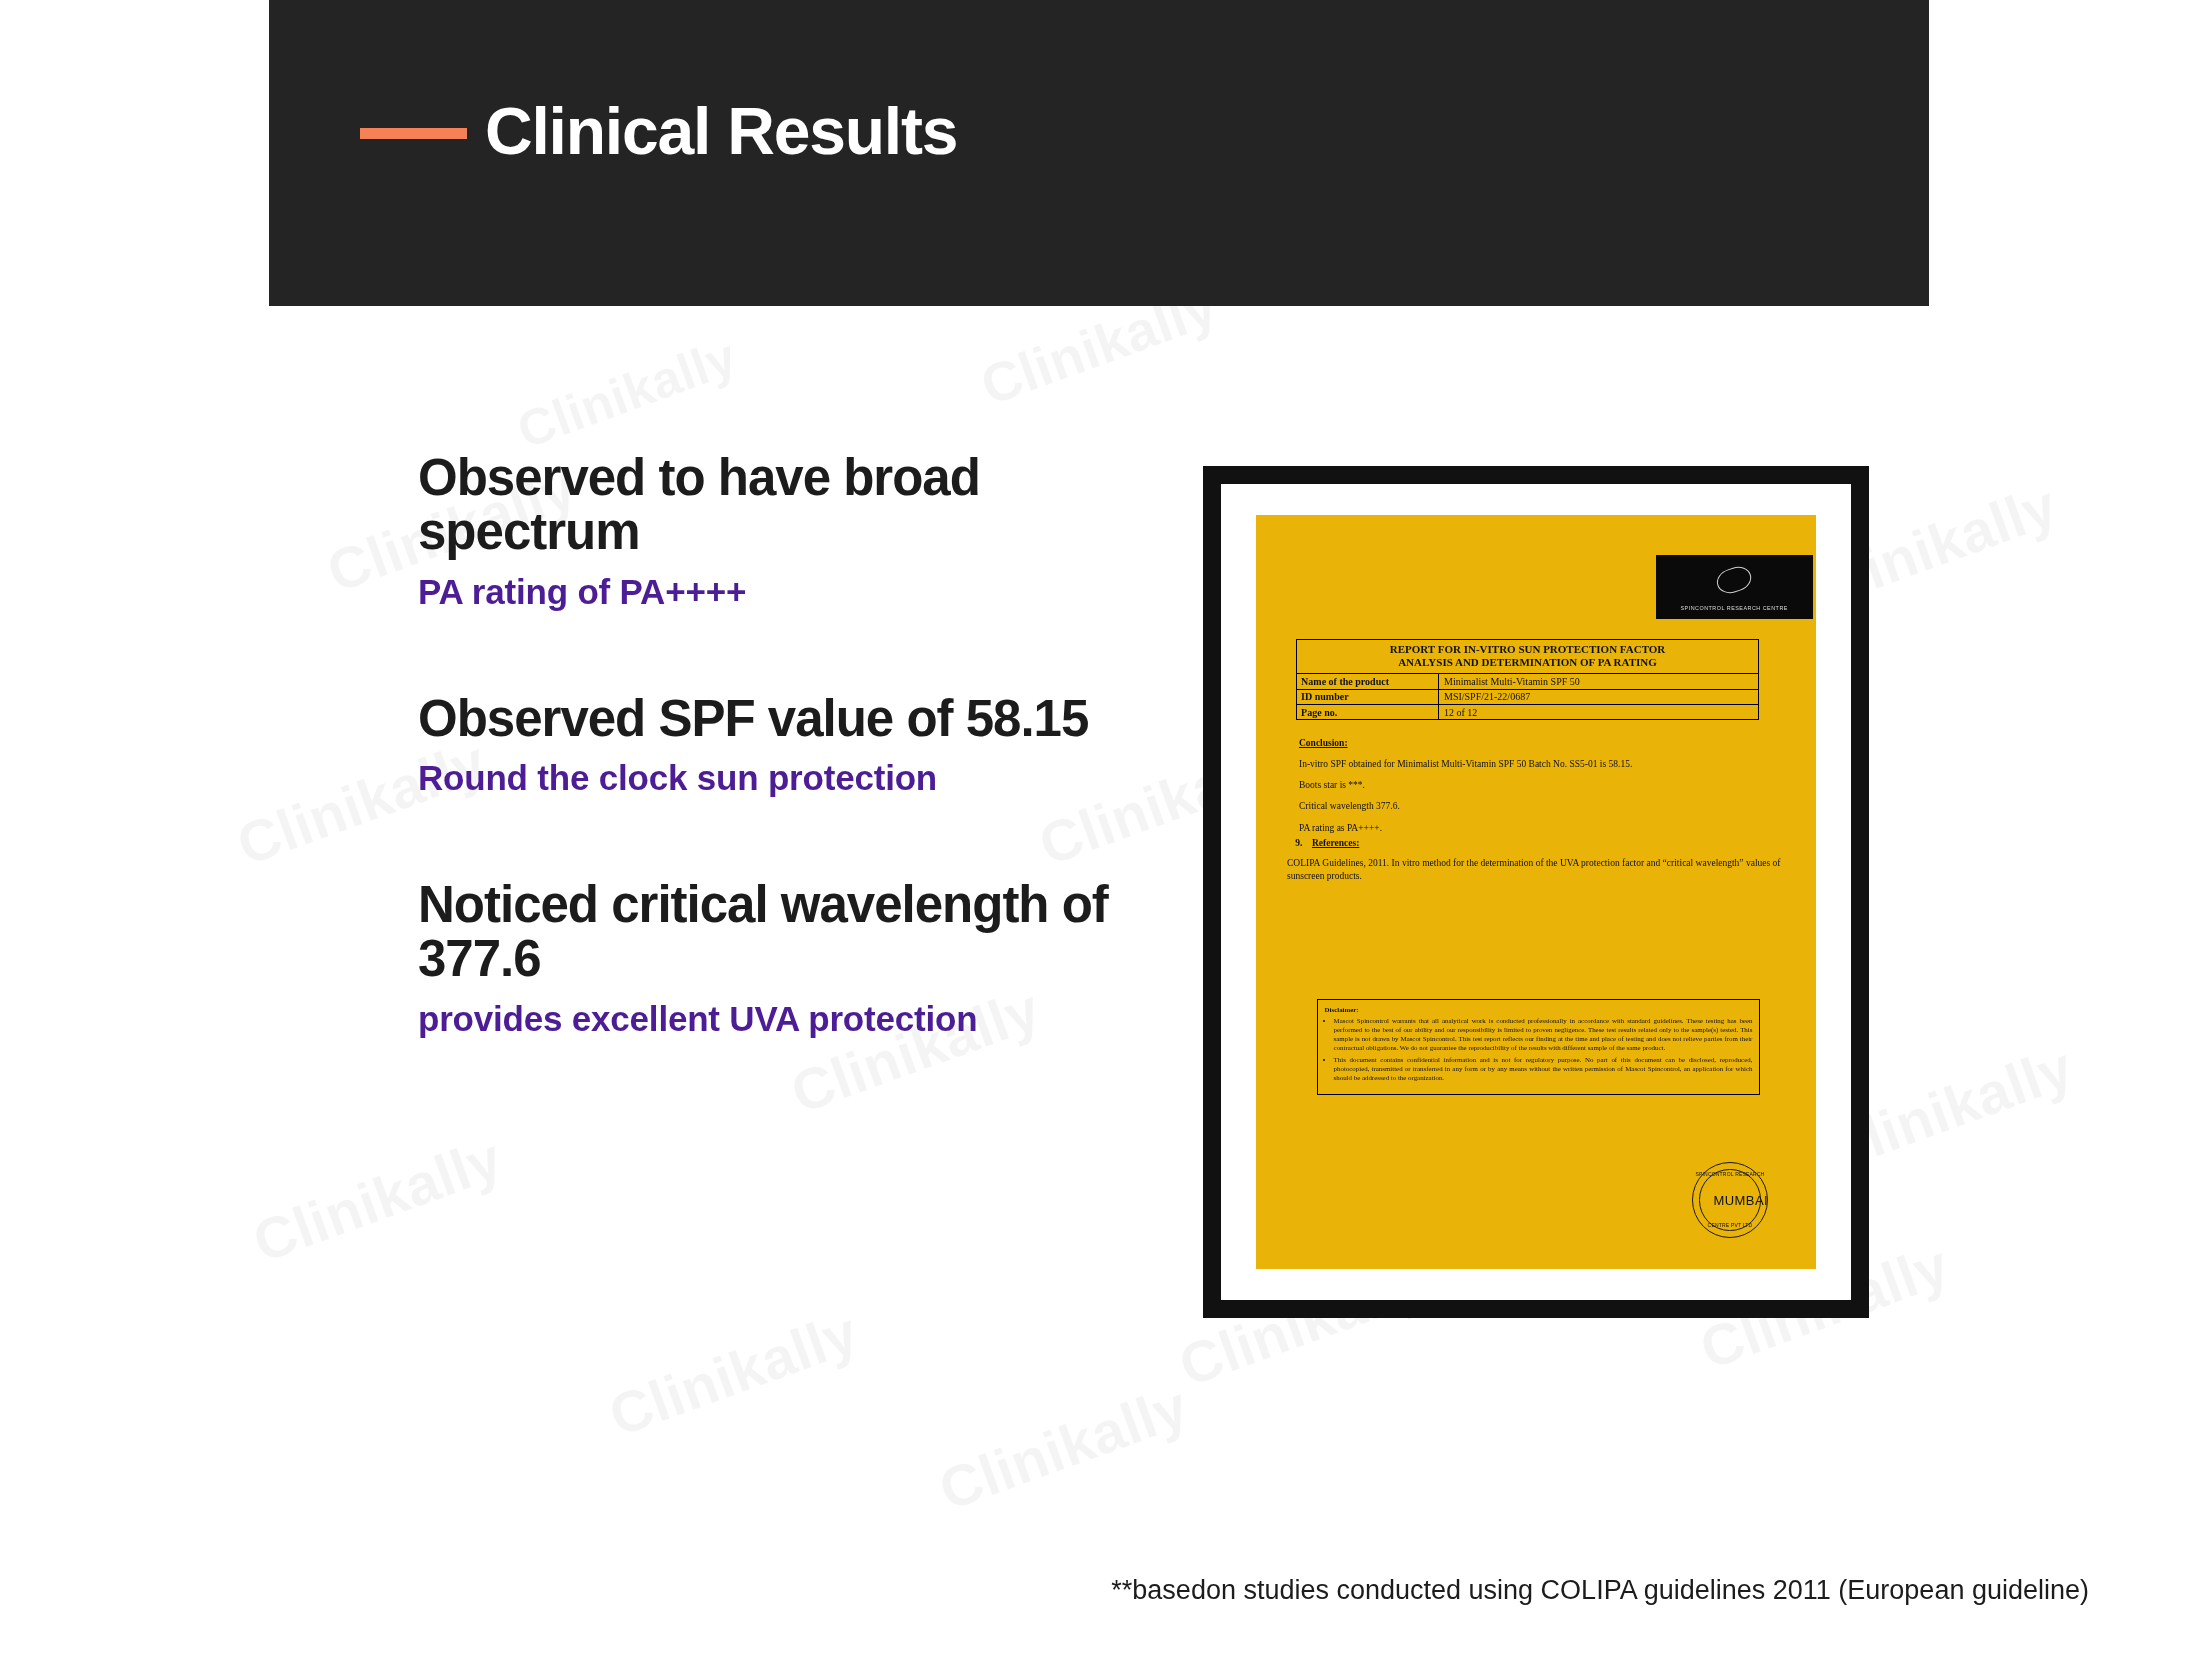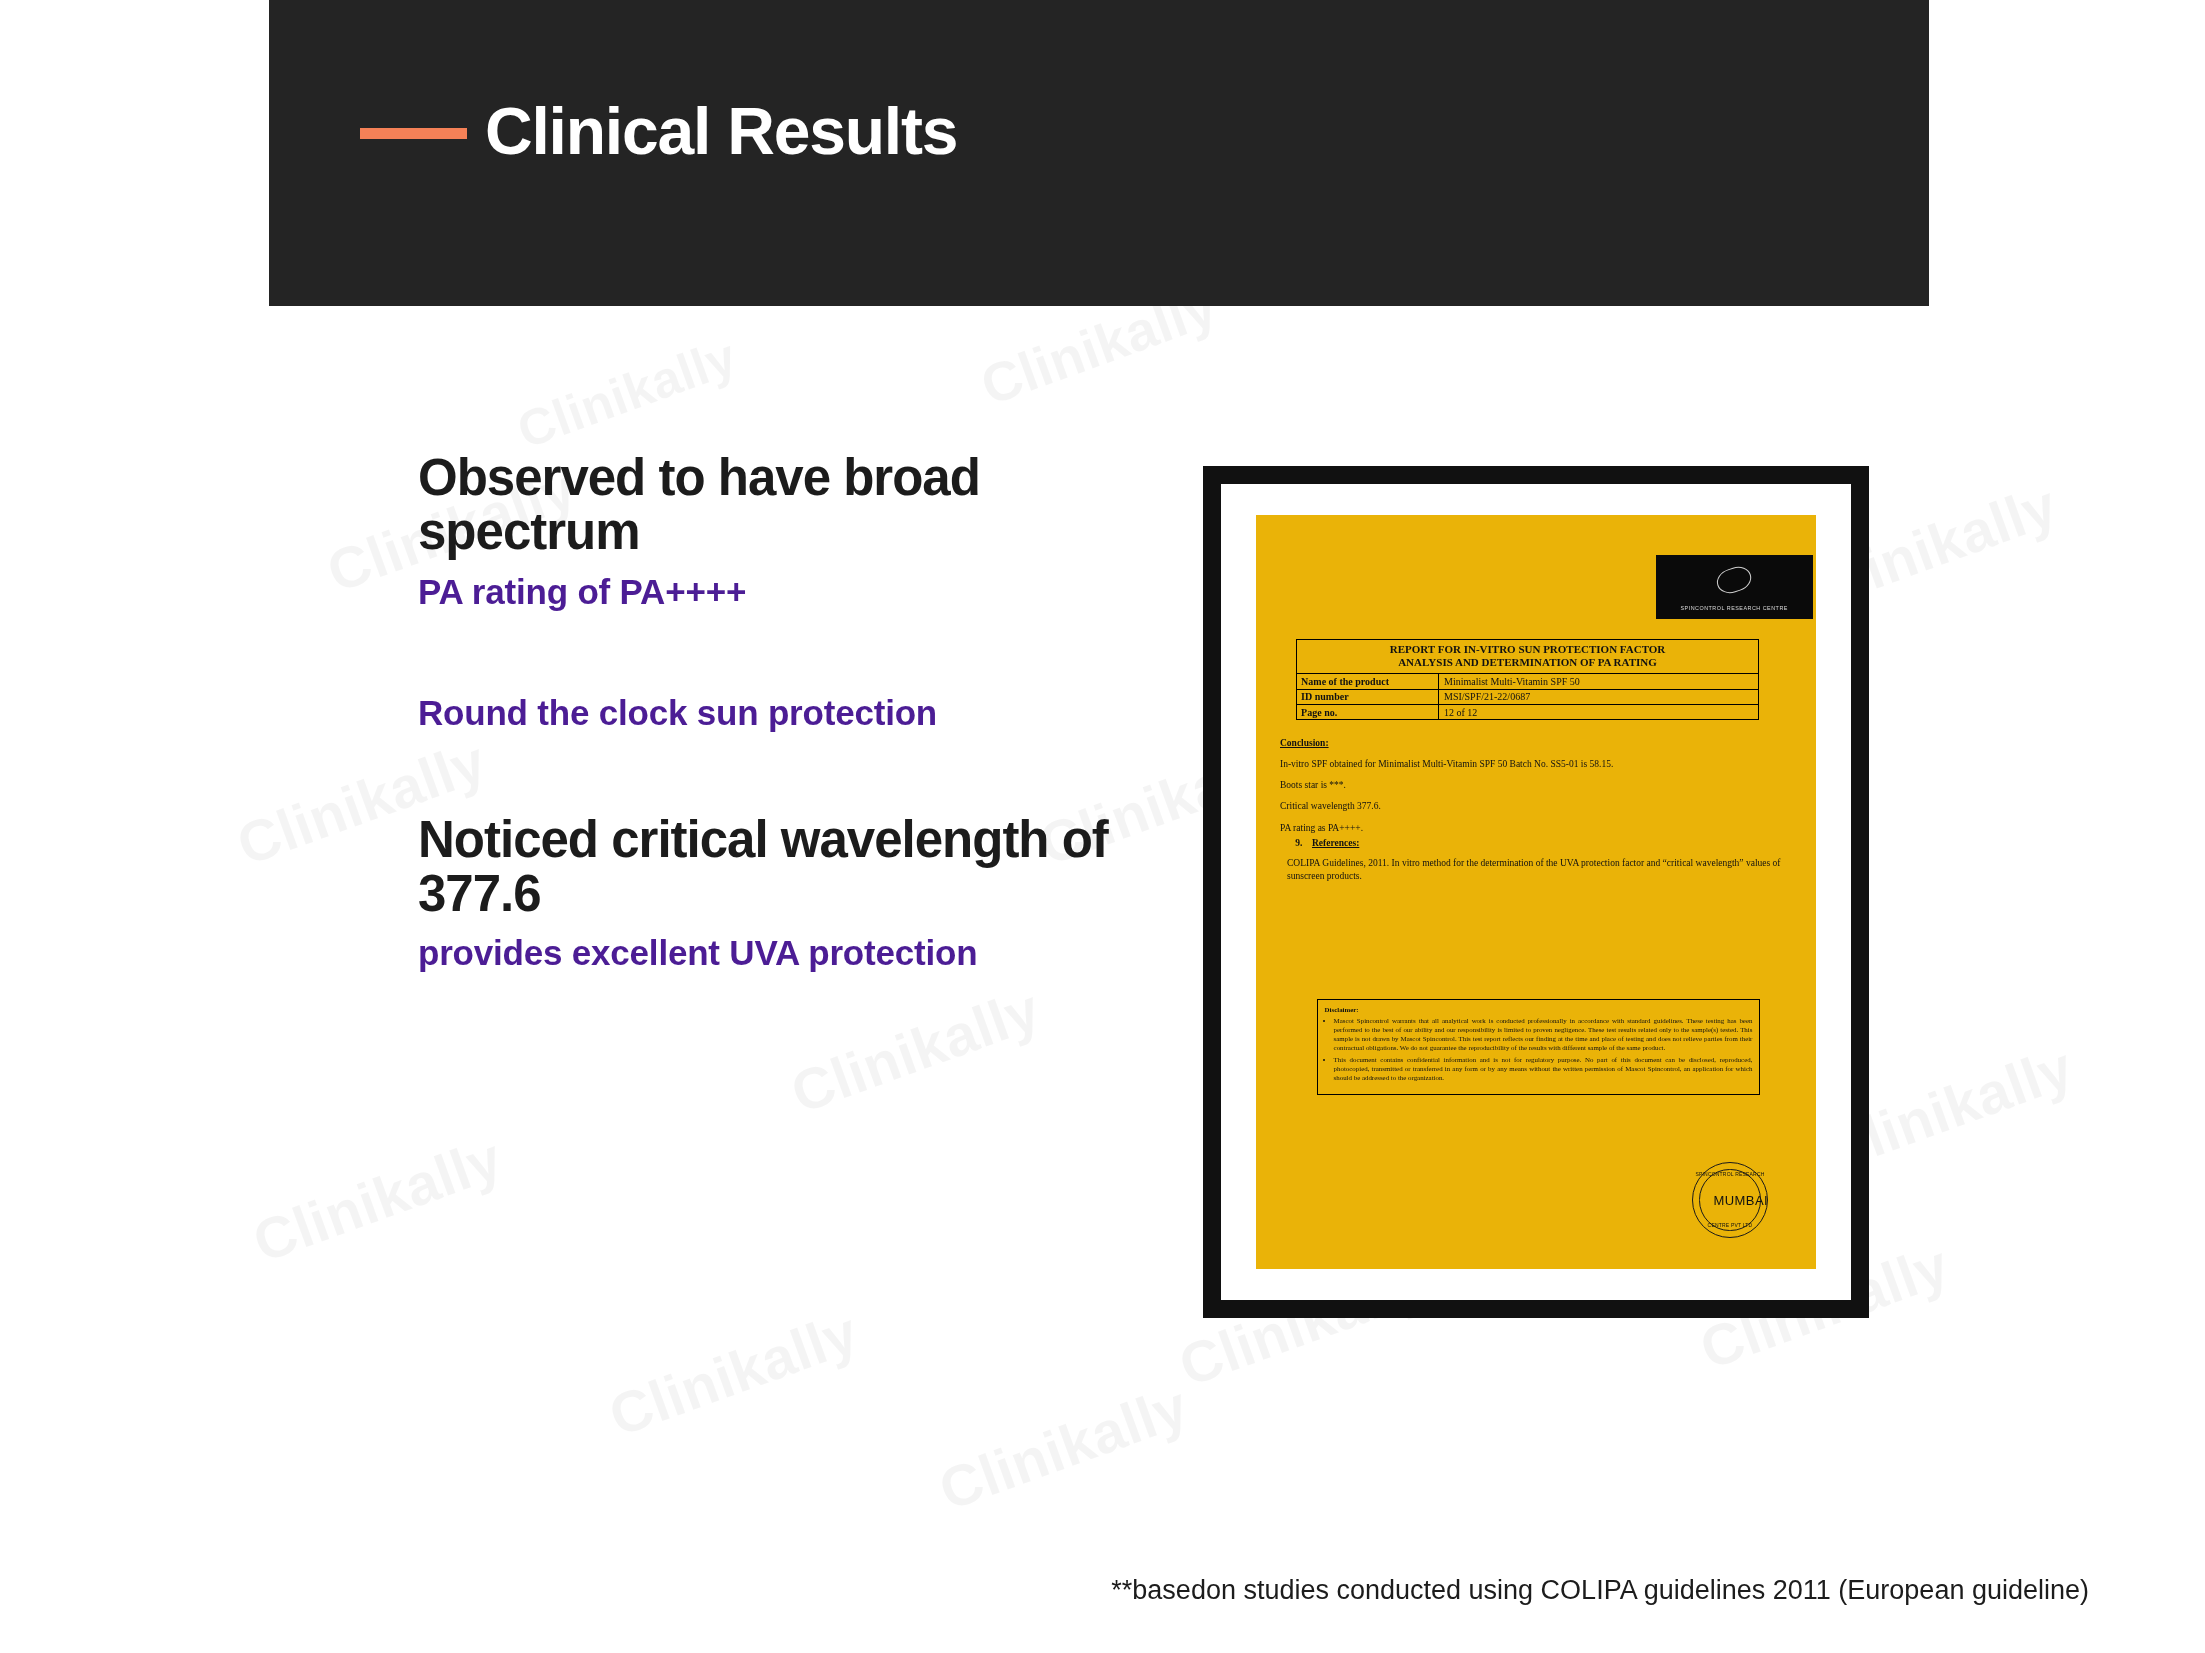--- a/index.html
+++ b/index.html
@@ -185,21 +185,21 @@
     box-sizing: border-box;
   }
   .rep-val {
     flex: 1;
     padding: 1.7px 5px;
     box-sizing: border-box;
   }
 
   .concl {
     position: absolute;
-    left: 24px;
+    left: 43px;
     top: 222px;
     width: 496px;
     font-size: 9.5px;
     line-height: 1.45;
   }
   .concl .lbl { font-weight: 700; text-decoration: underline; }
   .concl p { margin: 0 0 7.4px 0; }
 
   .refs {
     position: absolute;
@@ -321,20 +321,21 @@
 </div>
 
 <div class="left-col">
 
   <div class="block">
     <div class="block-head">Observed to have broad spectrum</div>
     <div class="block-sub">PA rating of PA++++</div>
   </div>
 
   <div class="block blk2">
+    <div class="block-head">Observed SPF value of 58.15</div>
     <div class="block-sub">Round the clock sun protection</div>
   </div>
 
   <div class="block blk3">
     <div class="block-head">Noticed critical wavelength of 377.6</div>
     <div class="block-sub">provides excellent UVA protection</div>
   </div>
 
 </div>
 

